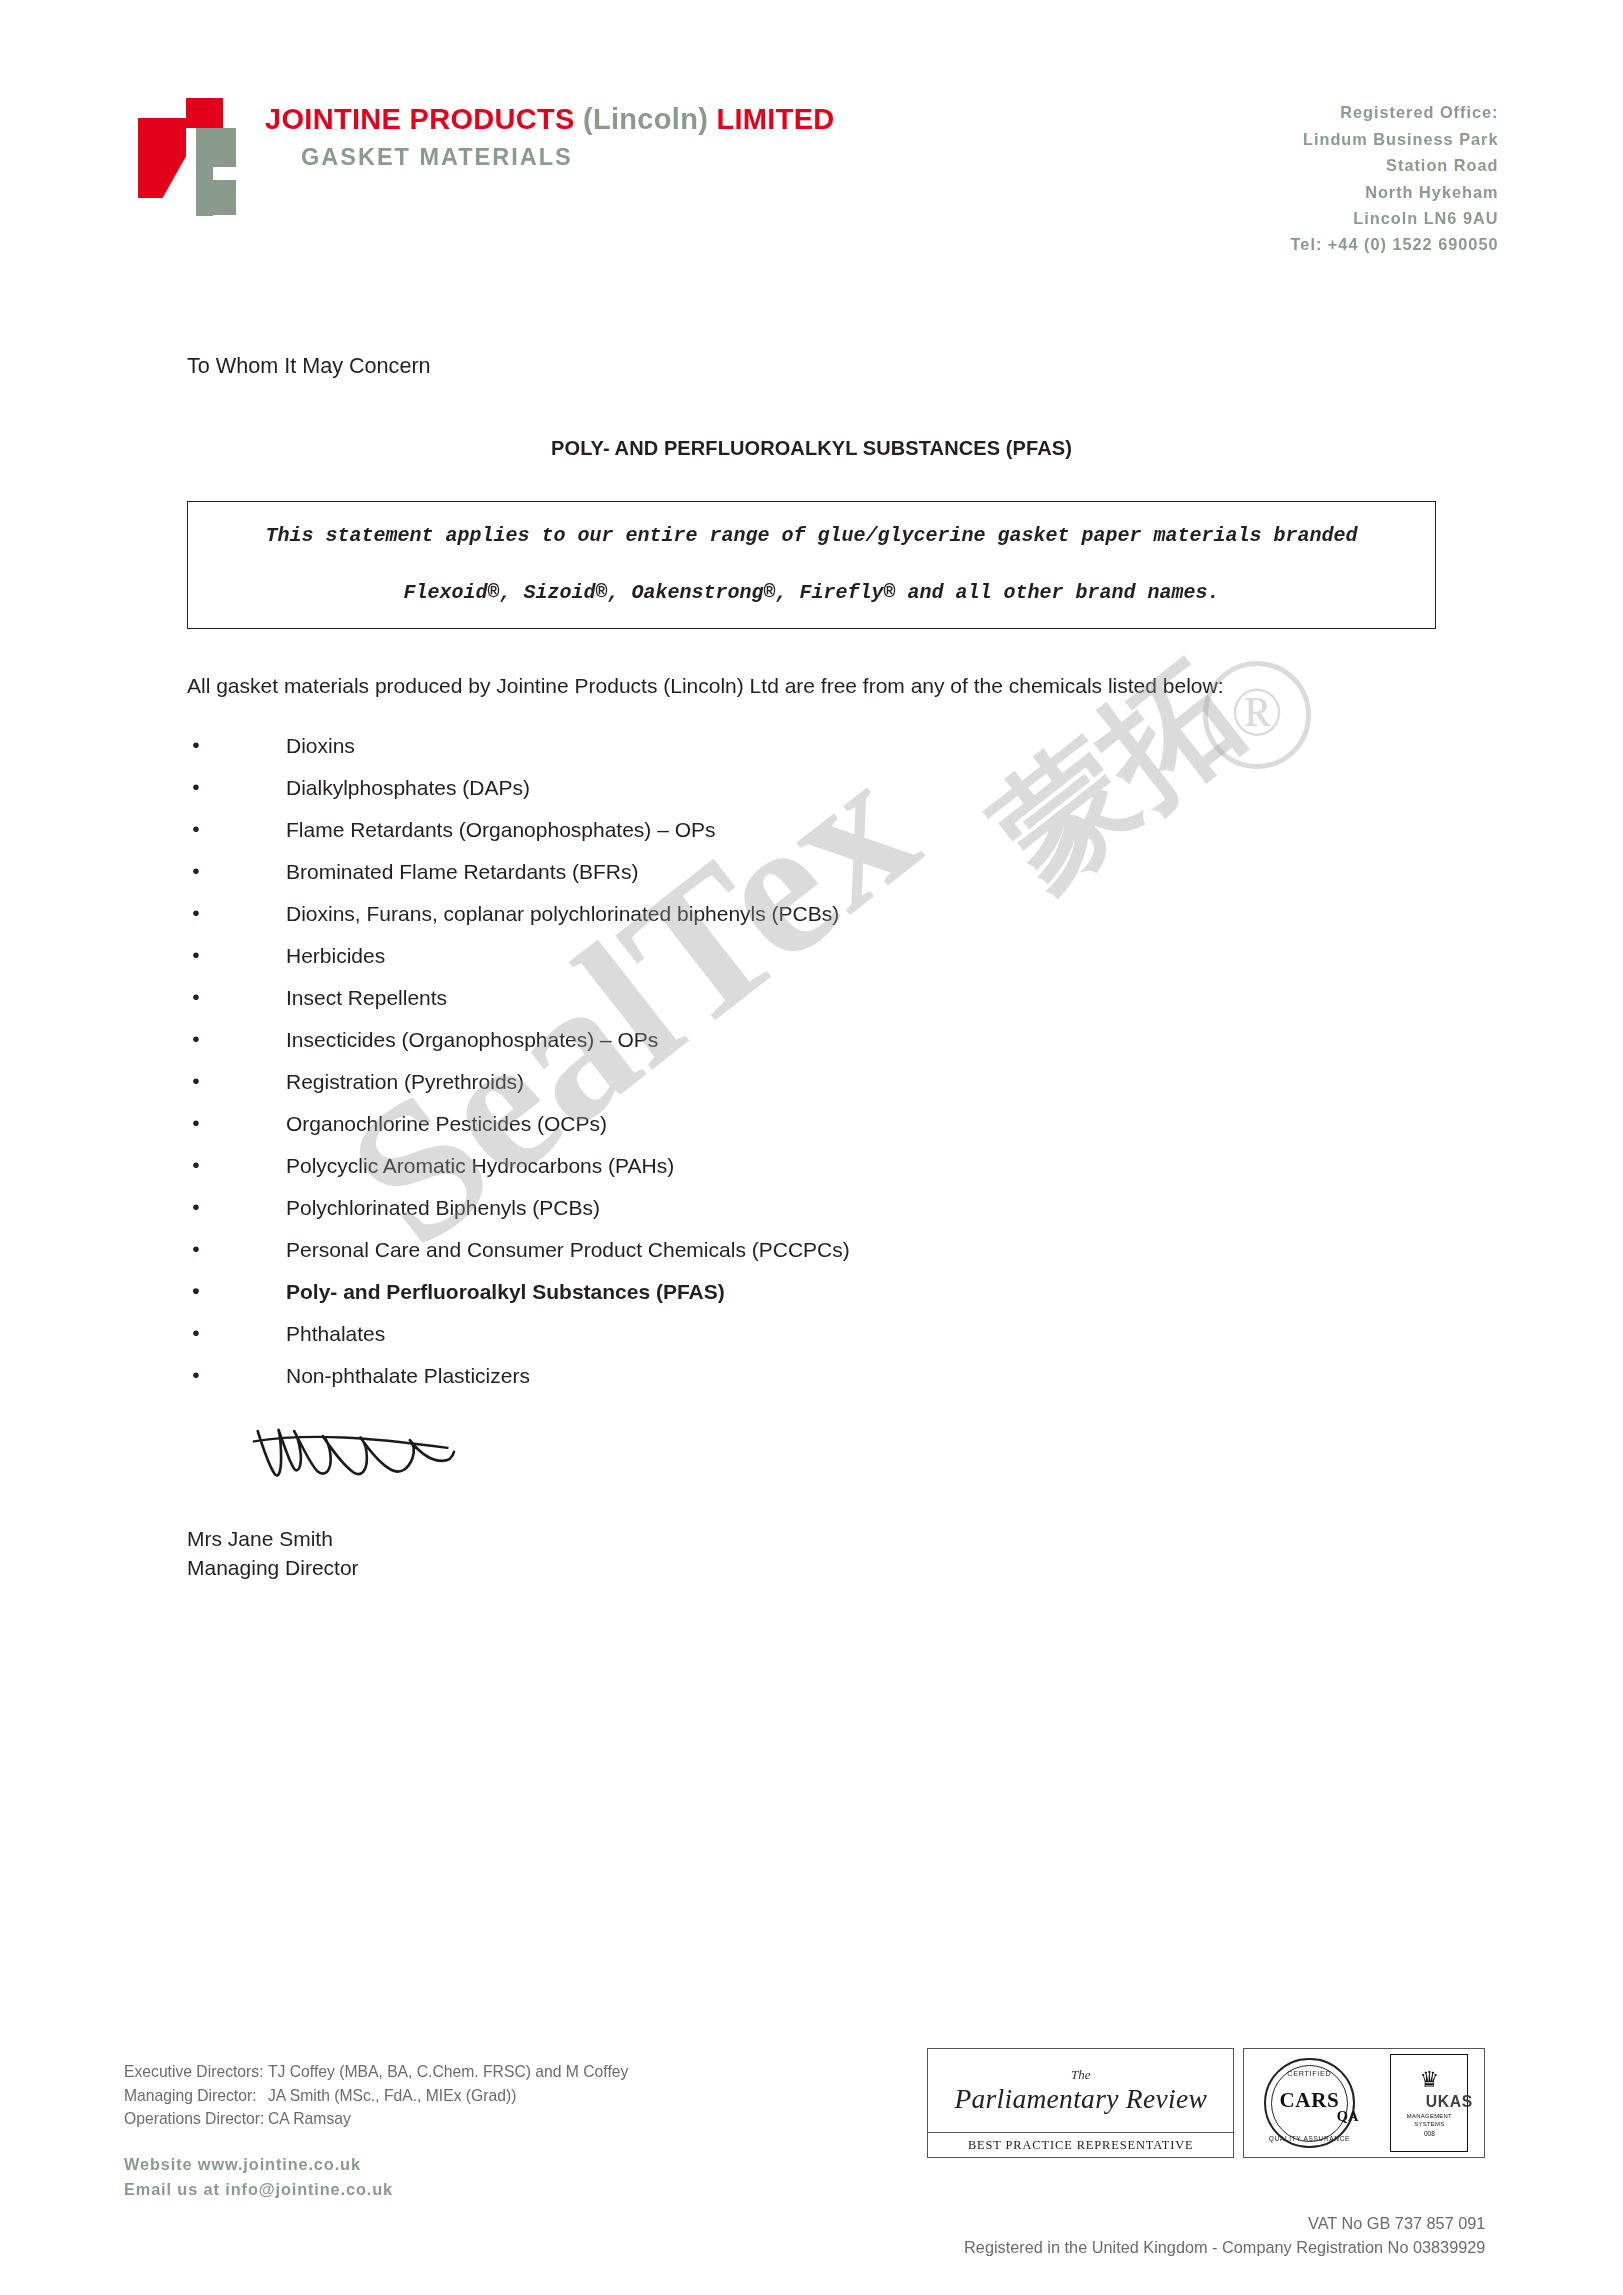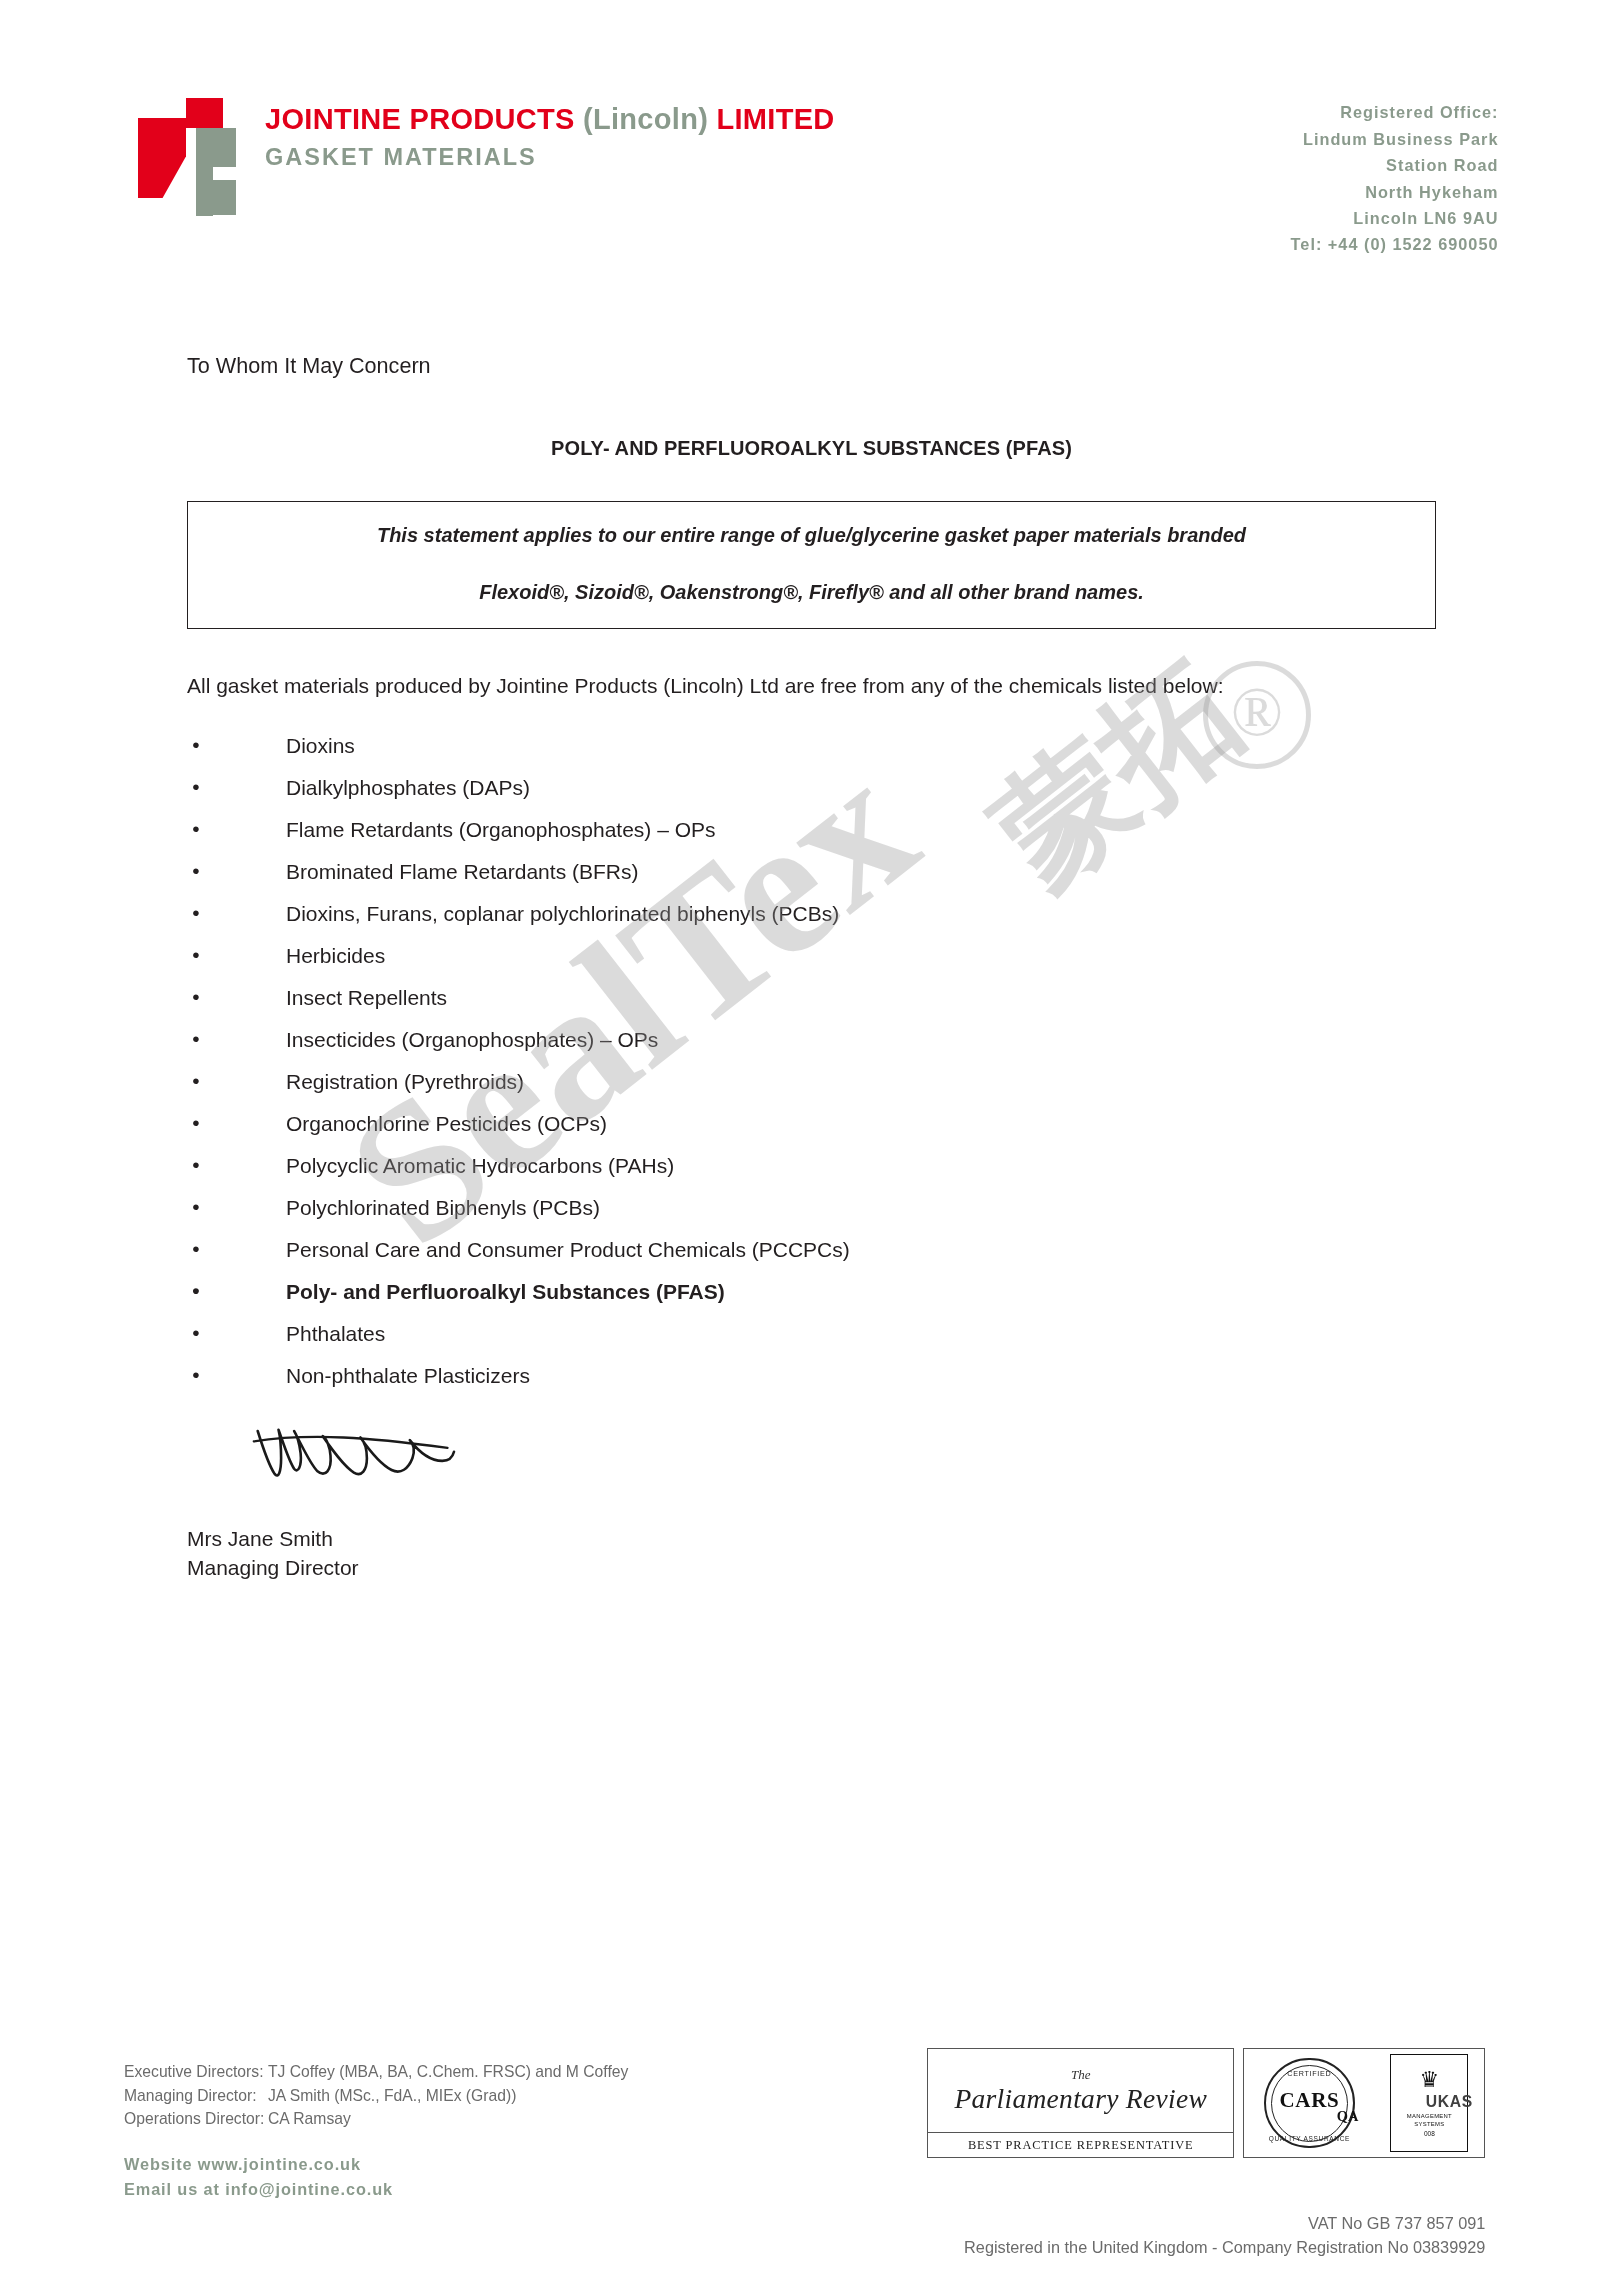--- a/index.html
+++ b/index.html
@@ -102,20 +102,21 @@
   }
   .cn-red { color: #e2001a; }
   .cn-gray { color: #8a9a8c; }
   .company-sub {
     margin-top: 7.8px;
     font-size: 23.5px;
     font-weight: bold;
     color: #8a9a8c;
     letter-spacing: 2px;
     white-space: nowrap;
+    margin-left: 36px;
   }
 
   .reg-office {
     position: absolute;
     right: 6.5px;
     top: 14.4px;
     text-align: right;
     color: #8a9a8c;
     font-size: 16.3px;
     line-height: 1.62;
@@ -151,20 +152,21 @@
     padding: 19.6px 25px 22px 25px;
     margin-bottom: 42px;
   }
   .statement-line {
     text-align: center;
     font-size: 20px;
     font-weight: bold;
     font-style: italic;
     color: #231f20;
     line-height: 1.35;
+    font-family: Liberation Mono, monospace;
   }
   .statement-line + .statement-line { margin-top: 30px; }
 
   .intro {
     font-size: 21px;
     color: #231f20;
     line-height: 1.42;
     text-align: justify;
     margin-bottom: 35px;
   }

